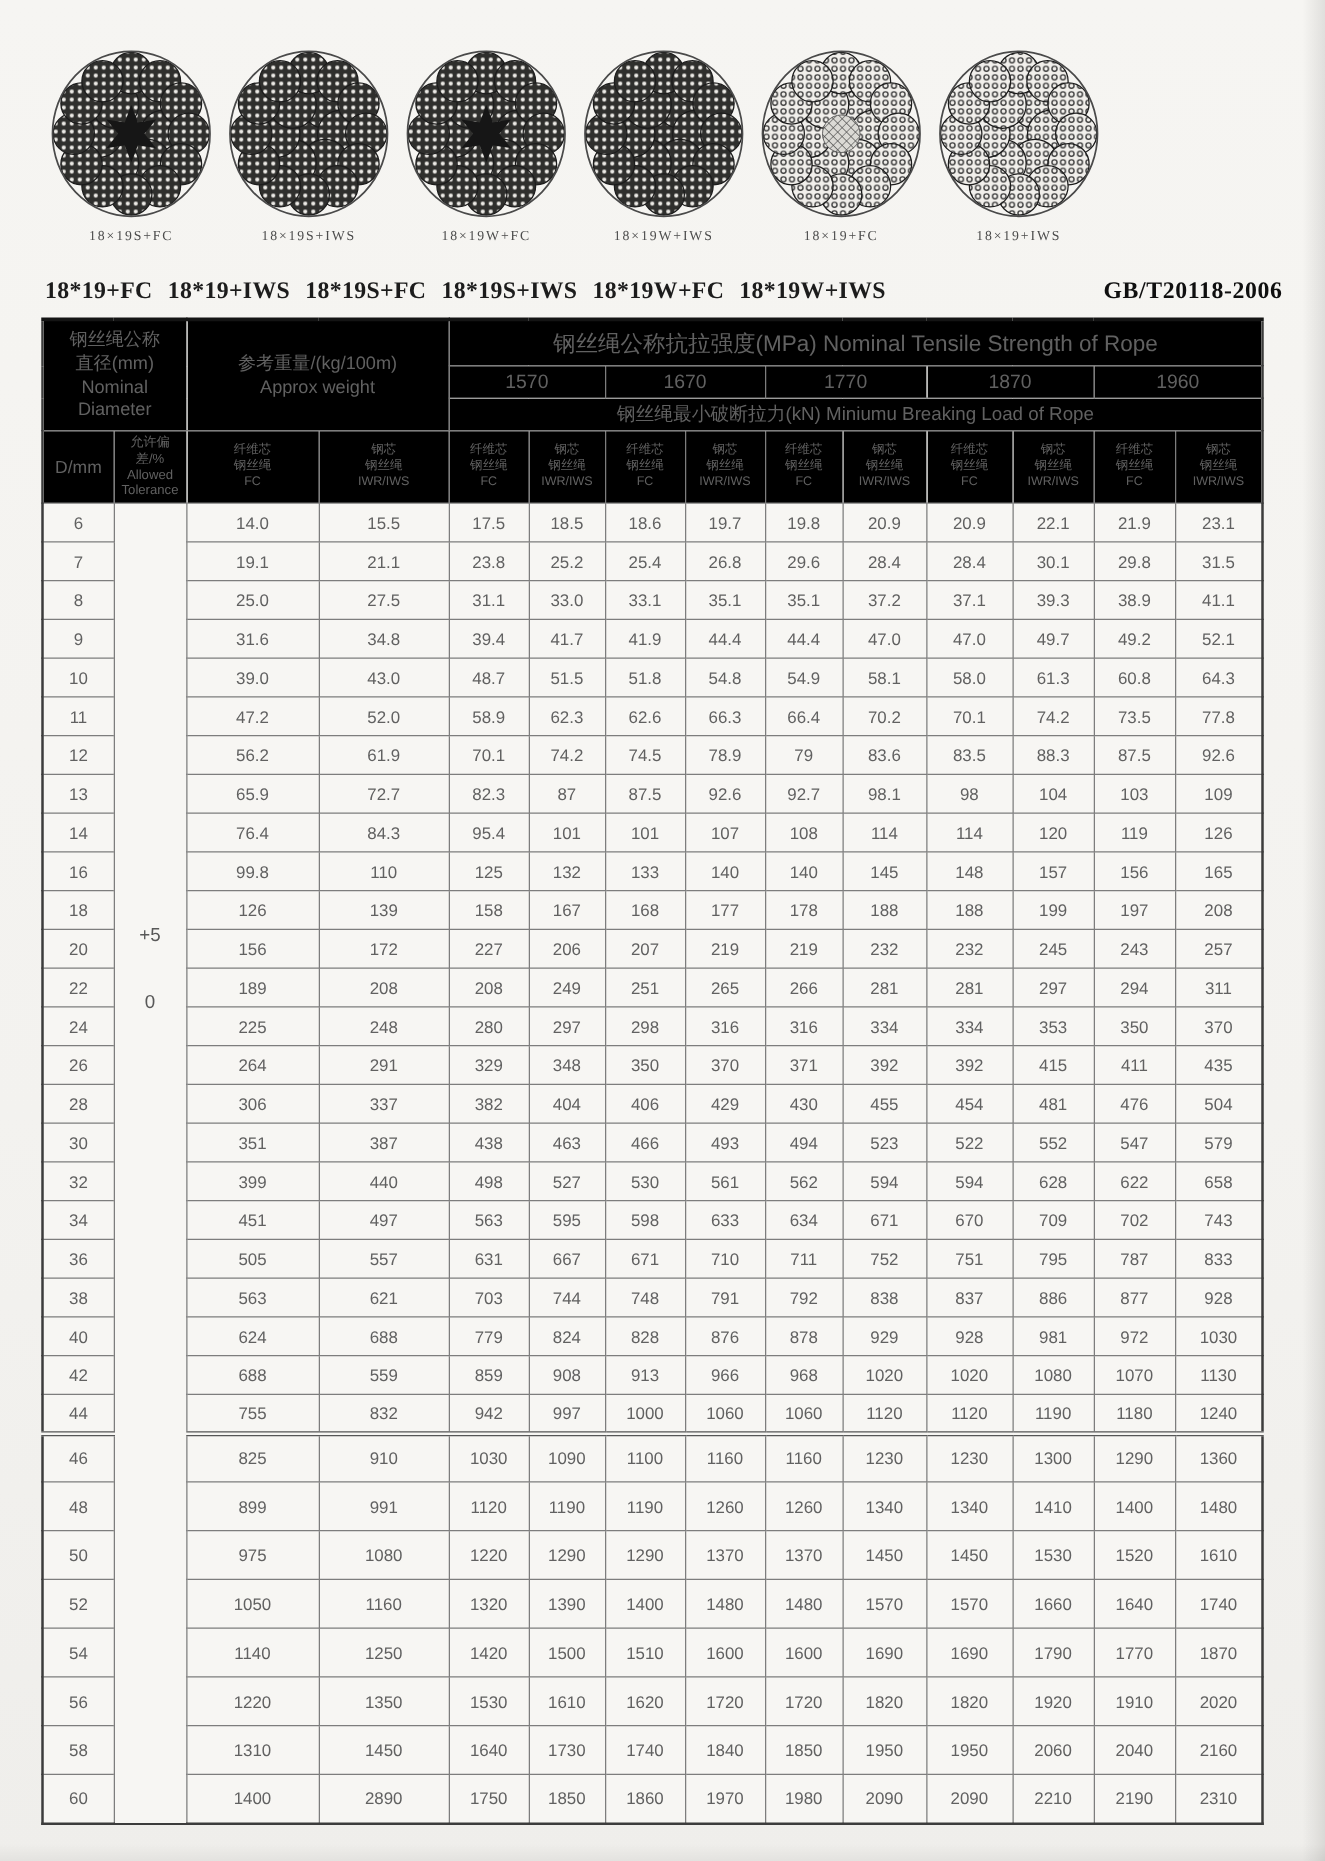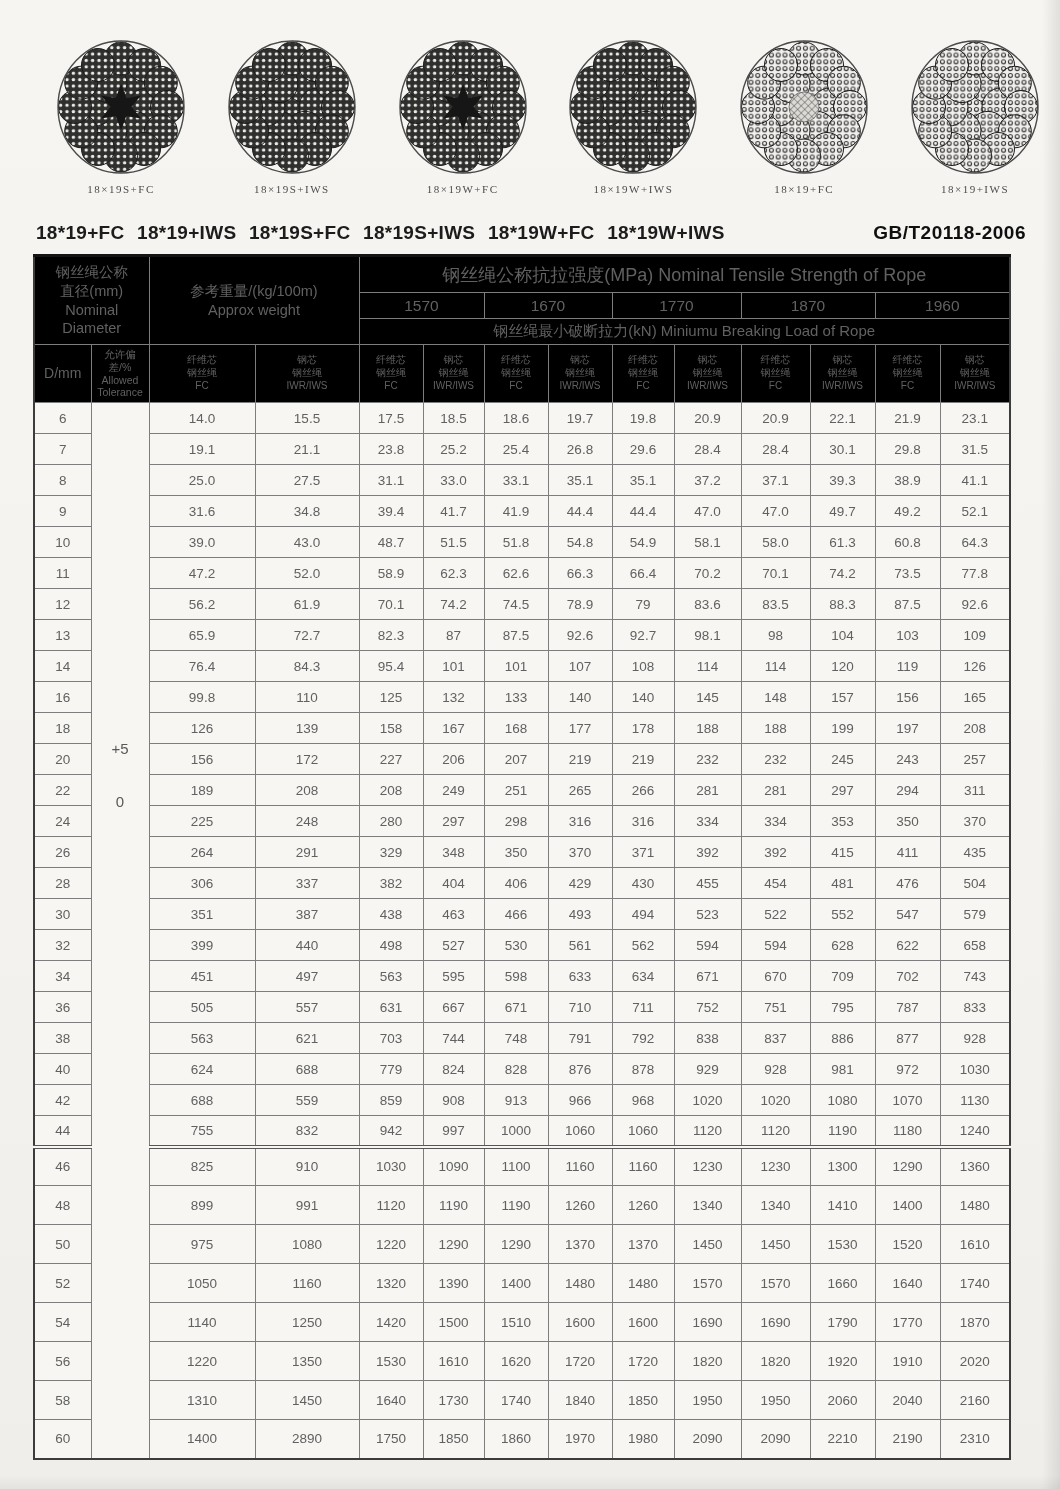--- a/index.html
+++ b/index.html
@@ -1,26 +1,26 @@
 <!DOCTYPE html>
 <html><head>
 <meta charset="utf-8">
 <style>
   html,body{margin:0;padding:0}
   body{width:1060px;height:1489px;background:#f2f1ee;font-family:"Liberation Sans",sans-serif;position:relative;overflow:hidden}
   .sheet{position:absolute;inset:0;background:linear-gradient(180deg,#f6f5f2 0%,#f3f2ef 60%,#efeeeb 100%)}
   .edge-right{position:absolute;top:0;right:0;width:18px;height:100%;background:linear-gradient(to right,rgba(0,0,0,0),rgba(0,0,0,0.09));pointer-events:none}
   .edge-bottom{position:absolute;left:0;bottom:0;width:100%;height:14px;background:linear-gradient(to bottom,rgba(0,0,0,0),rgba(0,0,0,0.05));pointer-events:none}
 
-  .diagrams{position:absolute;top:38px;left:50px;width:996px;display:flex;justify-content:space-between}
+  .diagrams{position:absolute;top:38px;left:34px;width:996px;display:flex;}
   .rope{width:142px;text-align:center}
   .rope svg{display:block;margin:0 auto}
   .rope-label{font-family:"Liberation Serif",serif;font-size:11px;color:#4c4c4c;margin-top:5px;letter-spacing:1.5px}
 
-  .title-row{position:absolute;top:222px;left:36px;width:990px;display:flex;justify-content:space-between;align-items:flex-start;font-family:Liberation Sans, sans-serif}
+  .title-row{position:absolute;top:222px;left:36px;width:990px;display:flex;justify-content:space-between;align-items:flex-start;font-family:Liberation Serif, serif}
   .constructions{font-size:19px;font-weight:600;color:#1c1c1c;letter-spacing:0.3px;word-spacing:7px}
   .standard{font-size:19px;font-weight:bold;color:#0f0f0f;letter-spacing:0.5px}
 
   table.spec{position:absolute;top:254px;left:33px;width:976px;border-collapse:collapse;table-layout:fixed;background:#f7f6f3;border:2px solid #3c3c3c;border-top:3px solid #141414}
   table.spec td{border:1px solid #7d7d7d;text-align:center;vertical-align:middle;padding:0;color:#616161;font-size:13.5px;overflow:hidden}
   thead td{background:#000000;color:#2b2b2b}
   .pre{white-space:pre-line;line-height:1.3}
   tr.h1{height:37px}
   tr.h1 td{font-size:18px}
   tr.h1 td.bigcell{font-size:14.5px}

